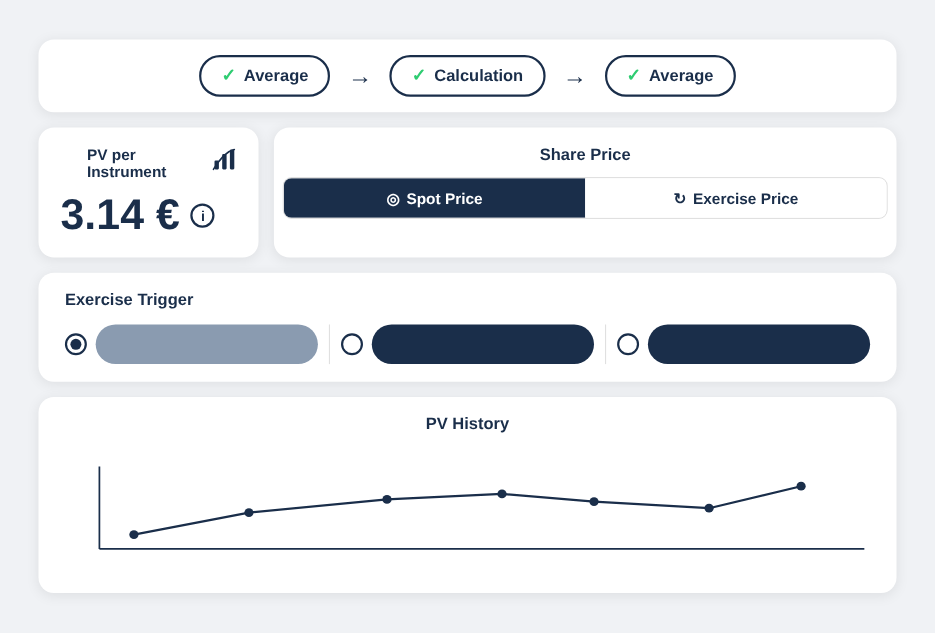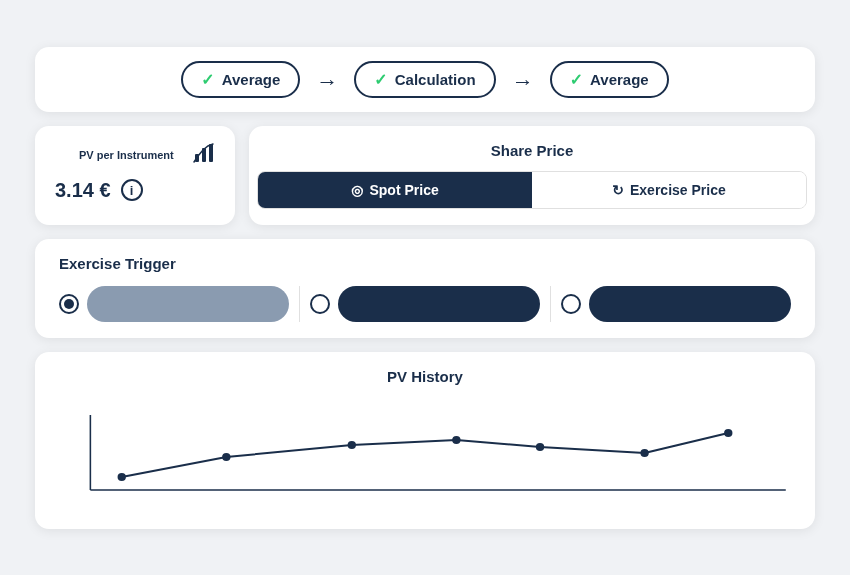--- a/index.html
+++ b/index.html
@@ -69,36 +69,36 @@
       min-width: 200px;
       flex: 0 0 200px;
     }
     .pv-header {
       display: flex;
       justify-content: space-between;
       align-items: center;
       margin-bottom: 10px;
     }
     .pv-title {
-      font-size: 11px;
+      font-size: 14px;
       font-weight: 700;
       color: #1a2e4a;
       padding-left: 24px;
     }
     .pv-icon {
       color: #1a2e4a;
       font-size: 20px;
     }
     .pv-value-row {
       display: flex;
       align-items: center;
       gap: 10px;
     }
     .pv-value {
-      font-size: 20px;
+      font-size: 39px;
       font-weight: 800;
       color: #1a2e4a;
     }
     .pv-info {
       width: 22px;
       height: 22px;
       border-radius: 50%;
       border: 2px solid #1a2e4a;
       display: flex;
       align-items: center;

